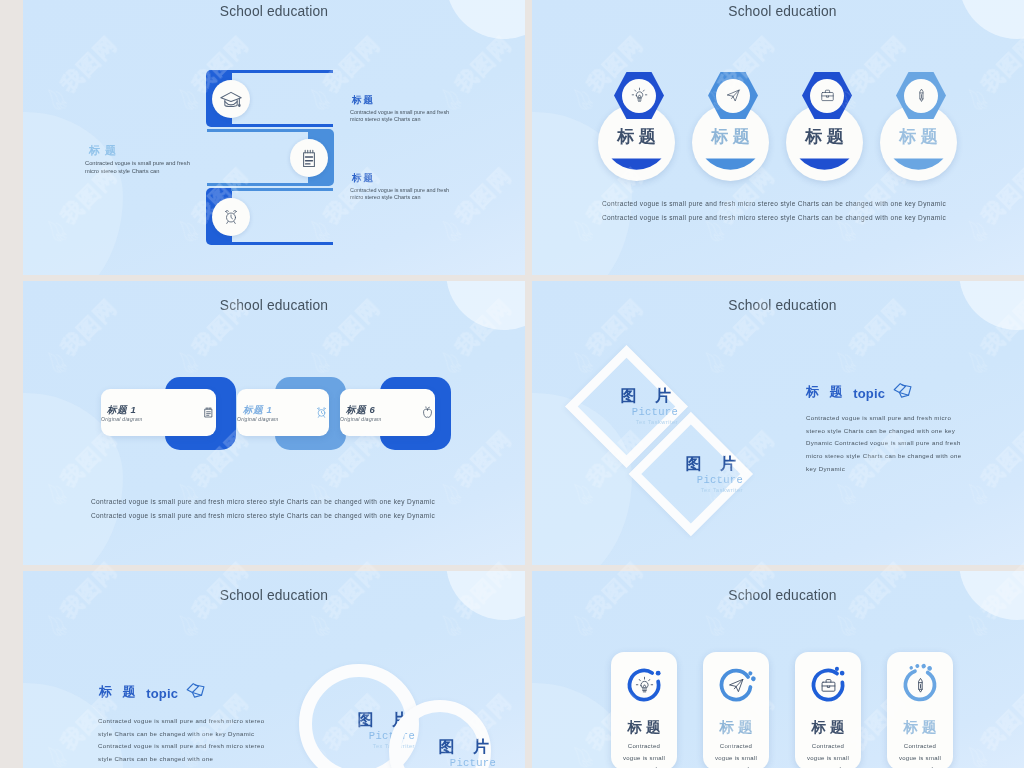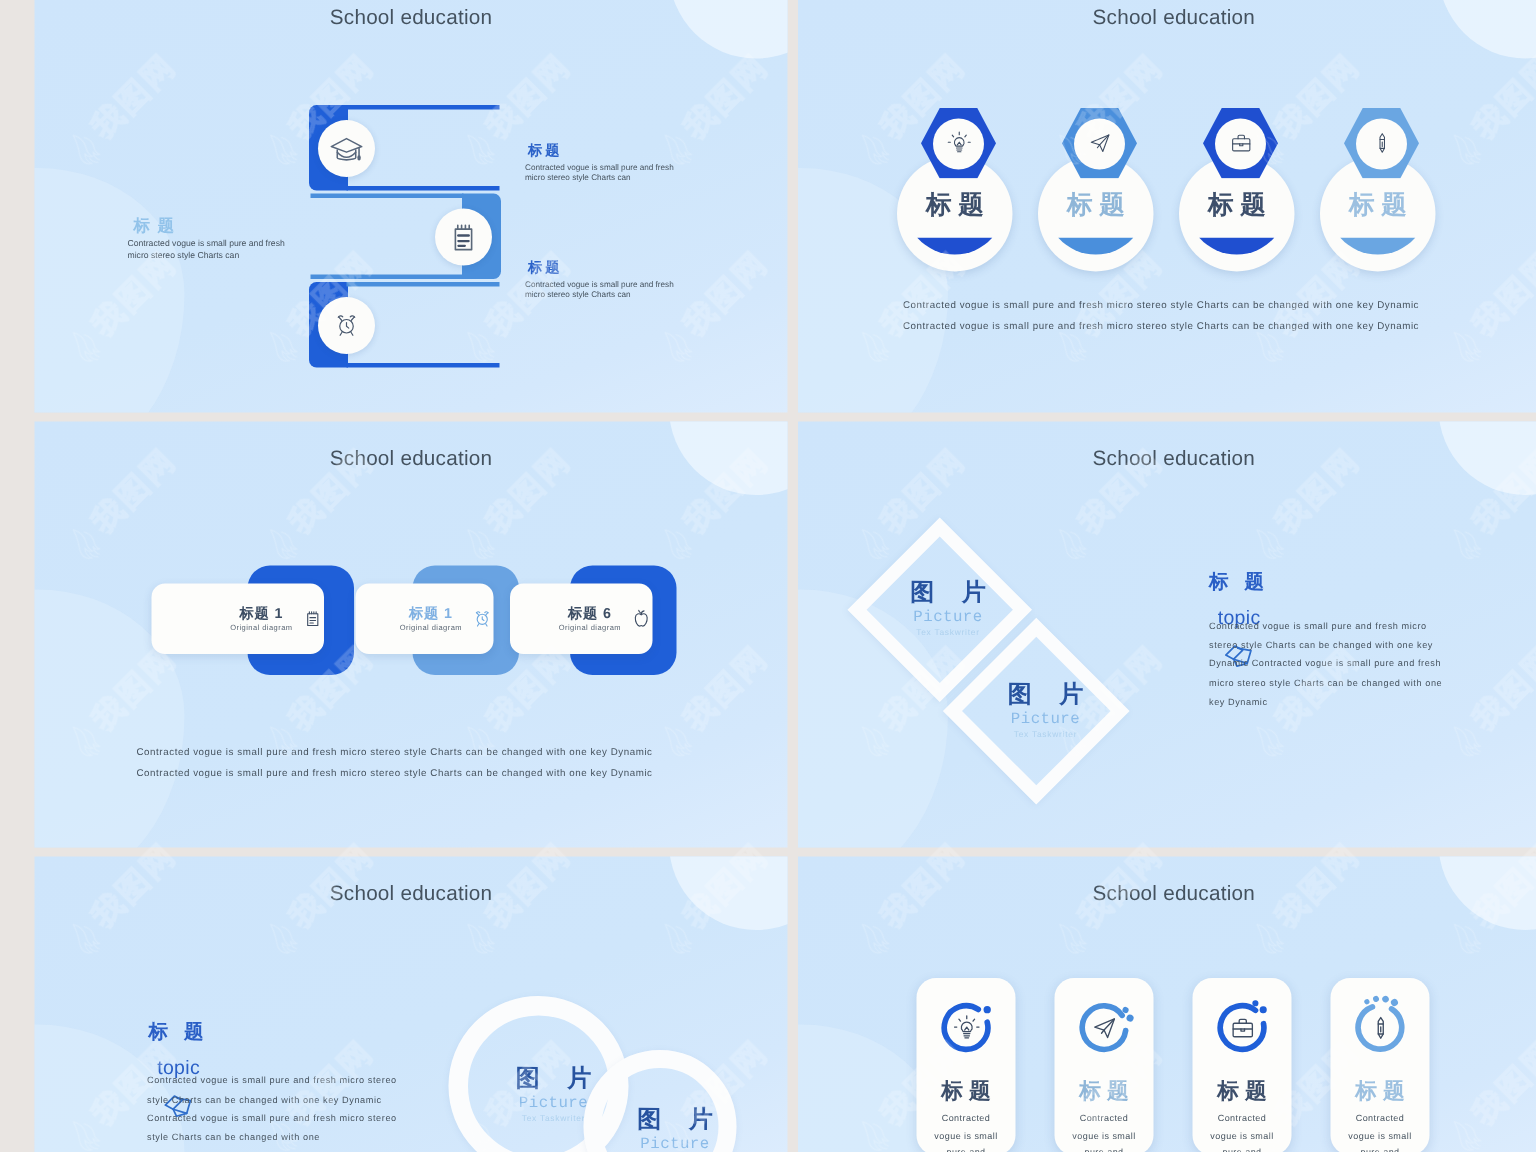--- a/index.html
+++ b/index.html
@@ -46,36 +46,36 @@
  clip-path:polygon(25% 0%,75% 0%,100% 50%,75% 100%,25% 100%,0% 50%);
  display:flex;align-items:center;justify-content:center;}
 .n2-hexin{width:34px;height:34px;border-radius:50%;background:#fcfcfa;
  display:flex;align-items:center;justify-content:center;}
 .n2-foot{position:absolute;left:0;top:0;}
 
 
 .chip-back{position:absolute;border-radius:15px;}
 .chip-front{position:absolute;border-radius:9px;background:#fdfdfb;
  box-shadow:0 2px 6px rgba(40,80,140,.13);}
-.chip-row{position:absolute;height:47px;display:flex;align-items:center;justify-content:flex-end;gap:6px;}
+.chip-row{position:absolute;height:47px;display:flex;align-items:center;justify-content:space-between;gap:6px;font-style:italic;}
 .chip-txt{text-align:center;}
 .chip-zh{font-size:9.5px;font-weight:700;letter-spacing:.6px;line-height:11px;}
 .chip-sub{font-size:5px;color:#5a6673;letter-spacing:.3px;margin-top:1px;}
 .chip-ico{flex:none;margin-top:-1px;}
 
 
 .dframe{position:absolute;background:transparent;border:9px solid #fbfcfd;box-sizing:border-box;
  box-shadow:0 1px 5px rgba(90,130,180,.10);}
-.pic-lbl{position:absolute;text-align:center;}
+.pic-lbl{position:absolute;text-align:right;}
 .pic-zh{font-size:16px;font-weight:600;letter-spacing:7px;text-indent:7px;color:#27539f;line-height:19px;}
 .pic-en{font-size:10.5px;color:#8bbbe8;letter-spacing:.3px;line-height:12px;margin-top:1px;font-family:Liberation Mono, monospace;}
 .pic-sub{font-size:5.6px;color:#aed1ee;letter-spacing:.5px;line-height:8px;}
-.head-row{position:absolute;display:flex;align-items:center;gap:7px;flex-direction:column;}
+.head-row{position:absolute;display:flex;align-items:flex-end;gap:7px;}
 .head-zh{font-size:13px;font-weight:700;letter-spacing:3.5px;color:#2a5fc6;}
-.head-en{font-size:13px;color:#2a5fc6;letter-spacing:.2px;}
+.head-en{font-size:13px;color:#2a5fc6;letter-spacing:.2px;font-weight:bold;}
 .head-ico{flex:none;}
 .para2{position:absolute;color:#46535f;font-size:6.1px;line-height:12.7px;letter-spacing:.38px;}
 
 
 .pill{position:absolute;border-radius:13px;background:#fdfdfb;
  box-shadow:0 2px 7px rgba(40,80,140,.15);}
 .p6-iconwrap{position:absolute;left:11px;top:11px;width:44px;height:44px;}
 .p6-ring{position:absolute;left:0;top:0;}
 .p6-ico{position:absolute;left:12.5px;top:12.5px;}
 .p6-lab{position:absolute;left:0;top:66px;width:100%;text-align:center;

